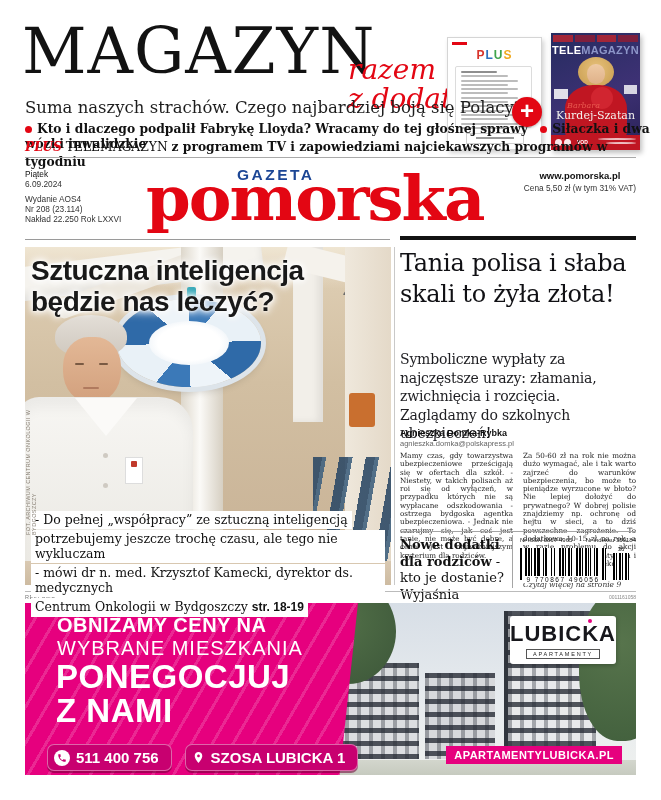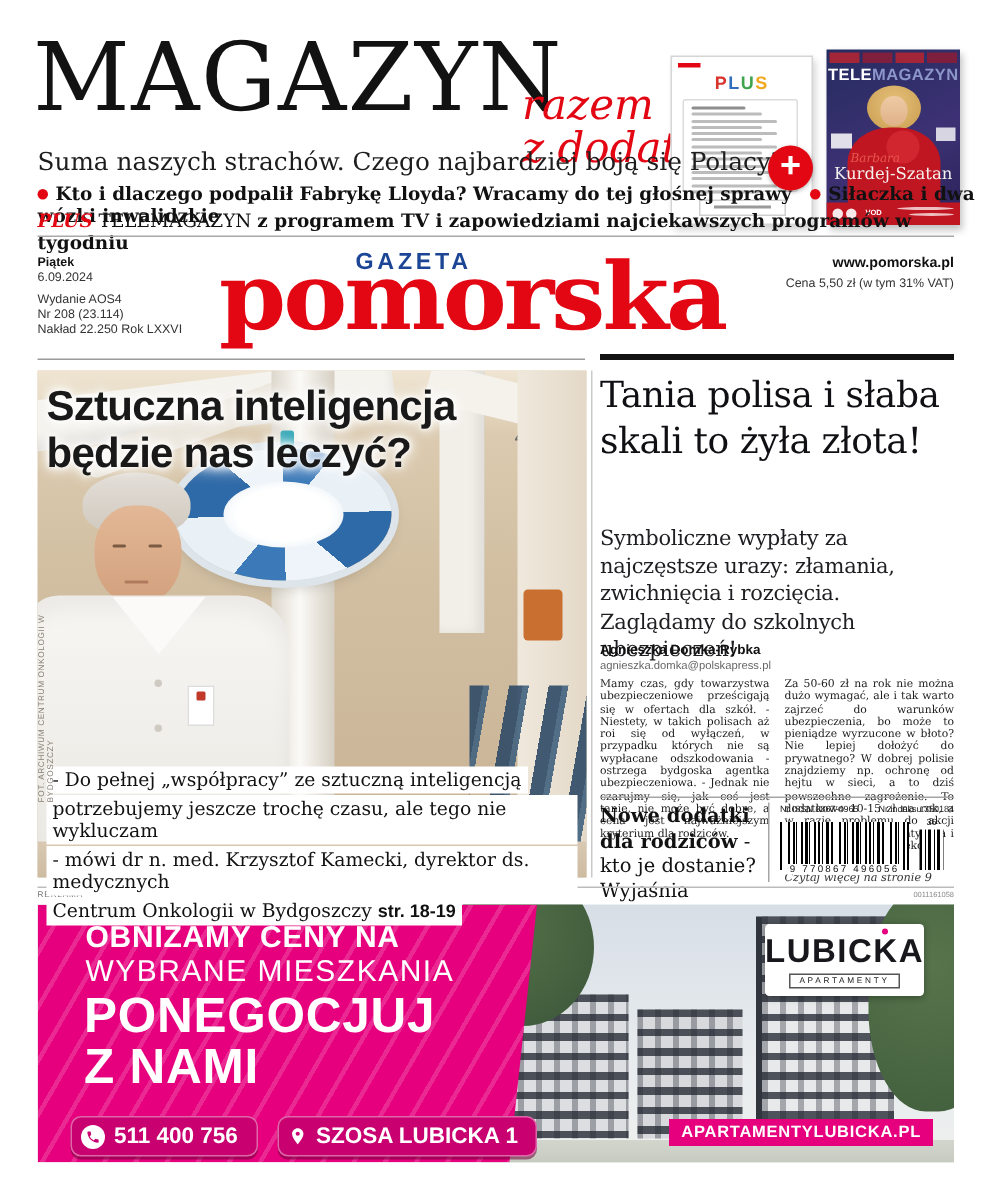--- a/index.html
+++ b/index.html
@@ -72,26 +72,26 @@
               font-family:"DejaVu Serif",serif;font-size:11px;color:#f4f2ee;}
   .tele-strip{position:absolute;left:0;bottom:0;width:100%;height:15px;background:#c01622;}
   .tele-strip .vod{position:absolute;left:26px;top:4px;color:#fff;font-size:5px;font-weight:bold;}
   .tele-strip i{position:absolute;top:4px;width:7px;height:7px;border-radius:50%;background:#fff;opacity:.9;}
   .tele-strip i.s1{left:4px;} .tele-strip i.s2{left:13px;}
   .tele-strip .bar{position:absolute;right:4px;top:3px;width:38px;height:2px;background:rgba(255,255,255,.8);}
   .tele-strip .bar2{top:7px;width:30px;}
 
   
   .mast-info{left:25px;top:169px;font-size:8.3px;line-height:10px;color:#333;}
-  .mast-info .b{font-weight:bold;color:#111;}
+  .mast-info .b{font-weight:normal;color:#111;}
   .mast-info .gap{height:5px;}
   .mast-gazeta{left:237px;top:166px;font-weight:bold;font-size:15.5px;letter-spacing:2.5px;color:#1c4695;}
   .mast-pomorska{left:146px;top:170px;font-family:"DejaVu Serif",serif;font-weight:bold;font-size:64px;
                  line-height:58px;letter-spacing:-2px;color:#e30613;transform:scaleY(.97);}
-  .mast-right{right:25px;top:170px;text-align:right;}
+  .mast-right{right:25px;top:170px;text-align:center;}
   .mast-web{font-weight:bold;font-size:9.5px;color:#111;}
   .mast-price{font-size:8.3px;color:#333;margin-top:2px;}
   .rule-mast-left{left:25px;top:239px;width:365px;height:1px;background:#9a9a9a;}
   .rule-mast-right{left:400px;top:236px;width:236px;height:4px;background:#121212;}
 
   
   .photo{left:25px;top:247px;width:366px;height:338px;overflow:hidden;
          background:linear-gradient(180deg,#e0d0b6 0%,#d2bfa2 40%,#c7b195 100%);}
   .ph-ceiling{position:absolute;left:0;top:0;width:100%;height:42px;
               background:linear-gradient(180deg,#efe5d2,rgba(239,229,210,0));}

